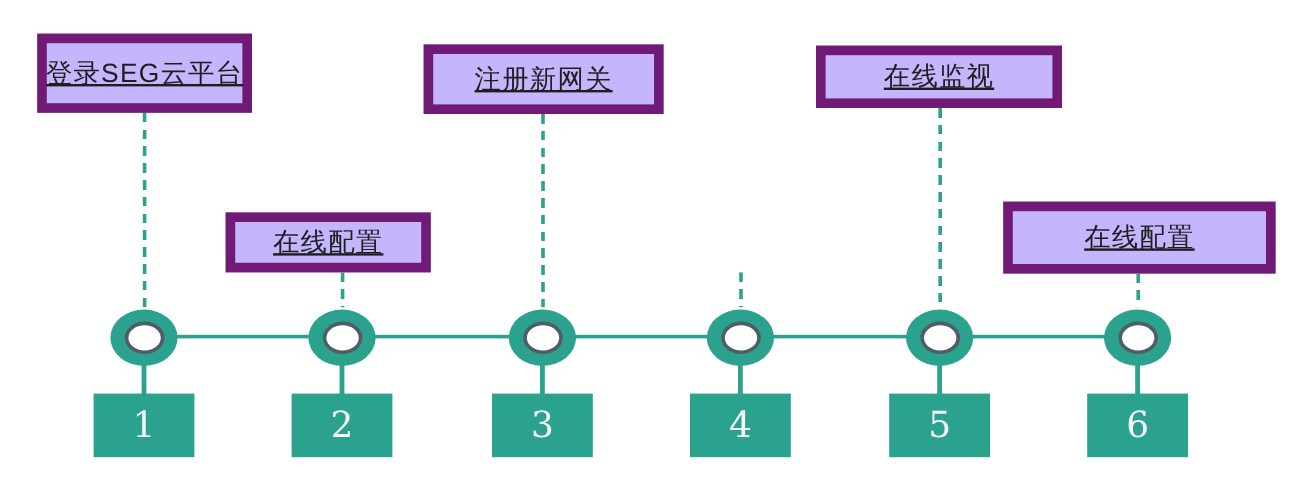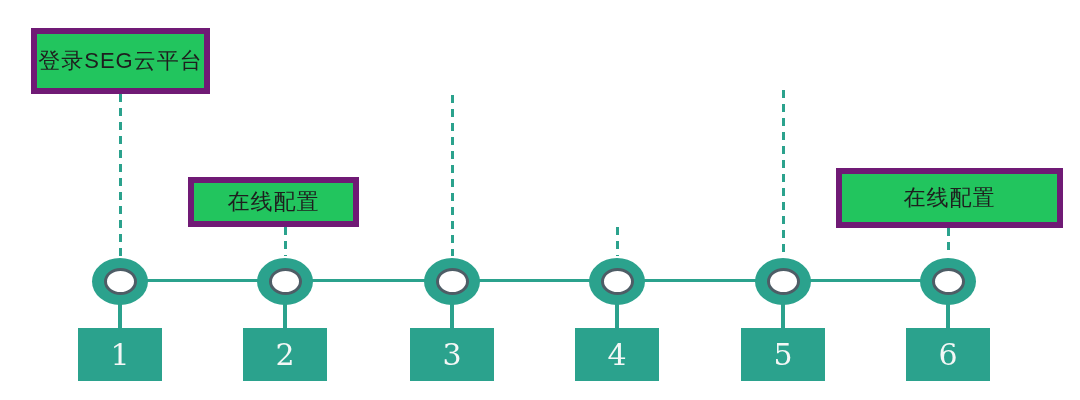--- a/index.html
+++ b/index.html
@@ -12,29 +12,30 @@
     position: relative;
     width: 1080px;
     height: 400px;
     background: #ffffff;
     overflow: hidden;
   }
   
   .label-box {
     position: absolute;
     box-sizing: border-box;
-    border: 6px solid #701a75;
-    background: #22c55e;
+    border: 8px solid #701a75;
+    background: #c4b5fd;
     display: flex;
     align-items: center;
     justify-content: center;
     font-size: 22px;
     color: #1e1e1e;
     letter-spacing: 1px;
     white-space: nowrap;
+    text-decoration: underline;
   }
   .b1 { left: 31px;  top: 28px;  width: 179px; height: 66px; }
   .b2 { left: 188px; top: 177px; width: 171px; height: 50px; }
   .b3 { left: 353px; top: 37px;  width: 200px; height: 58px; }
   .b4 { left: 525px; top: 171px; width: 183px; height: 56px; }
   .b5 { left: 680px; top: 38px;  width: 205px; height: 52px; }
   .b6 { left: 836px; top: 168px; width: 227px; height: 60px; }
   
   .dash {
     position: absolute;
@@ -124,20 +125,26 @@
 <body>
 
 <div class="canvas">
 
   <div class="label-box b1">
     <span>登录SEG云平台</span>
   </div>
   <div class="label-box b2">
     <span>在线配置</span>
   </div>
+  <div class="label-box b3">
+    <span>注册新网关</span>
+  </div>
+  <div class="label-box b5">
+    <span>在线监视</span>
+  </div>
   <div class="label-box b6">
     <span>在线配置</span>
   </div>
 
   <div class="dash d1"></div>
   <div class="dash d2"></div>
   <div class="dash d3"></div>
   <div class="dash d4"></div>
   <div class="dash d5"></div>
   <div class="dash d6"></div>

